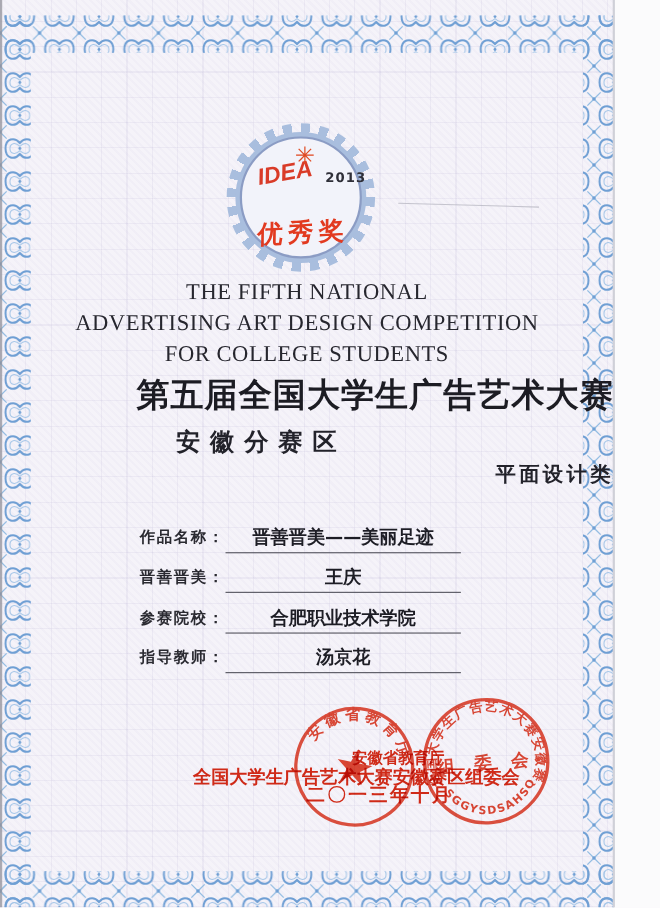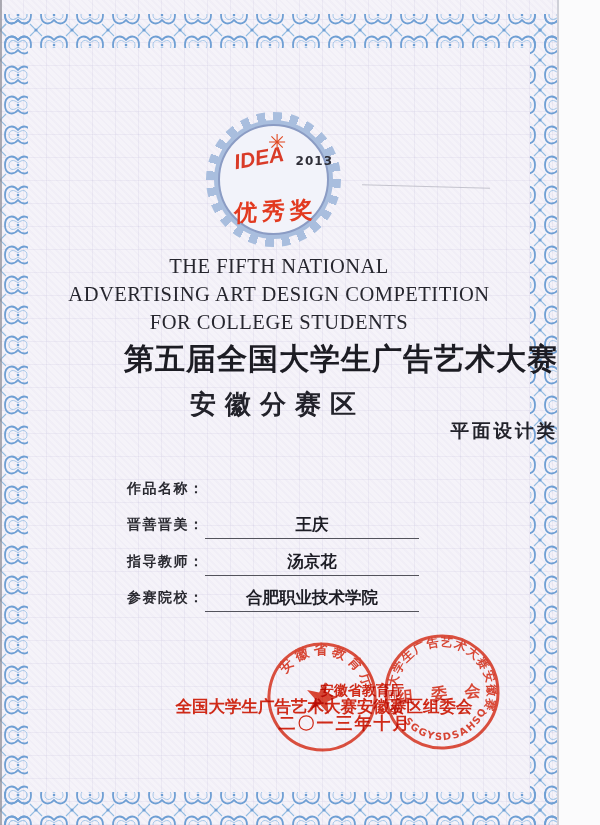--- a/index.html
+++ b/index.html
@@ -37,21 +37,21 @@
   .badge-award{position:absolute;left:0;right:0;top:84px;text-align:center;font-size:23px;font-weight:900;
     color:#e23a20;letter-spacing:5px;transform:rotate(-3deg) skewX(-4deg);text-indent:5px;}
 
   
   .title-en{position:absolute;left:0;top:252px;width:558px;text-align:center;
     font-family:"Liberation Serif","DejaVu Serif",serif;font-size:20.5px;line-height:28px;
     color:#26262e;letter-spacing:.5px;}
   .title-zh{position:absolute;left:0;top:339px;width:558px;text-align:right;
     font-size:30px;font-weight:900;color:#1c1c23;letter-spacing:1px;}
   .division{position:absolute;left:0;top:387px;width:466px;text-align:center;
-    font-size:26px;font-weight:bold;color:#22222a;letter-spacing:9px;text-indent:9px;padding-left:40px;}
+    font-size:22px;font-weight:bold;color:#22222a;letter-spacing:9px;text-indent:9px;}
   .category{position:absolute;left:0;top:418px;width:558px;text-align:right;
     font-size:18.5px;font-weight:bold;color:#22222a;letter-spacing:3px;text-indent:3px;}
 
   
   .fields{position:absolute;left:127px;top:472px;width:300px;}
   .field-row{display:flex;align-items:center;height:36.5px;}
   .field-label{width:78px;font-size:14px;font-weight:bold;color:#2a2a31;letter-spacing:1.5px;
     padding-bottom:3px;white-space:nowrap;}
   .field-value{width:214px;text-align:center;font-size:16.5px;font-weight:bold;color:#1d1d25;
     border-bottom:1.5px solid #53535c;padding-bottom:2px;white-space:nowrap;}
@@ -106,32 +106,33 @@
     <div>FOR COLLEGE STUDENTS</div>
   </div>
 
   <div class="title-zh">第五届全国大学生广告艺术大赛</div>
   <div class="division">安徽分赛区</div>
   <div class="category">平面设计类</div>
 
   <div class="fields">
     <div class="field-row">
       <div class="field-label">作品名称：</div>
+      <div class="field-value">晋善晋美——美丽足迹</div>
     </div>
     <div class="field-row">
       <div class="field-label">晋善晋美：</div>
       <div class="field-value">王庆</div>
     </div>
     <div class="field-row">
+      <div class="field-label">参赛院校：</div>
+      <div class="field-value">合肥职业技术学院</div>
+    </div>
+    <div class="field-row">
       <div class="field-label">指导教师：</div>
       <div class="field-value">汤京花</div>
-    </div>
-    <div class="field-row">
-      <div class="field-label">参赛院校：</div>
-      <div class="field-value">合肥职业技术学院</div>
     </div>
   </div>
 
   <svg class="seal-svg" width="265" height="152">
     <defs>
       <path id="arcL" d="M 28.6,59.3 A 43,43 0 0 1 109.4,59.3"></path>
       <path id="arcRtop" d="M 147.3,88.4 A 46,46 0 1 1 230.7,88.4"></path>
       <path id="arcRbot" d="M 147.4,93 A 48,48 0 0 0 230.6,93"></path>
     </defs>
     <g transform="rotate(12 69 74)" opacity="0.92">

